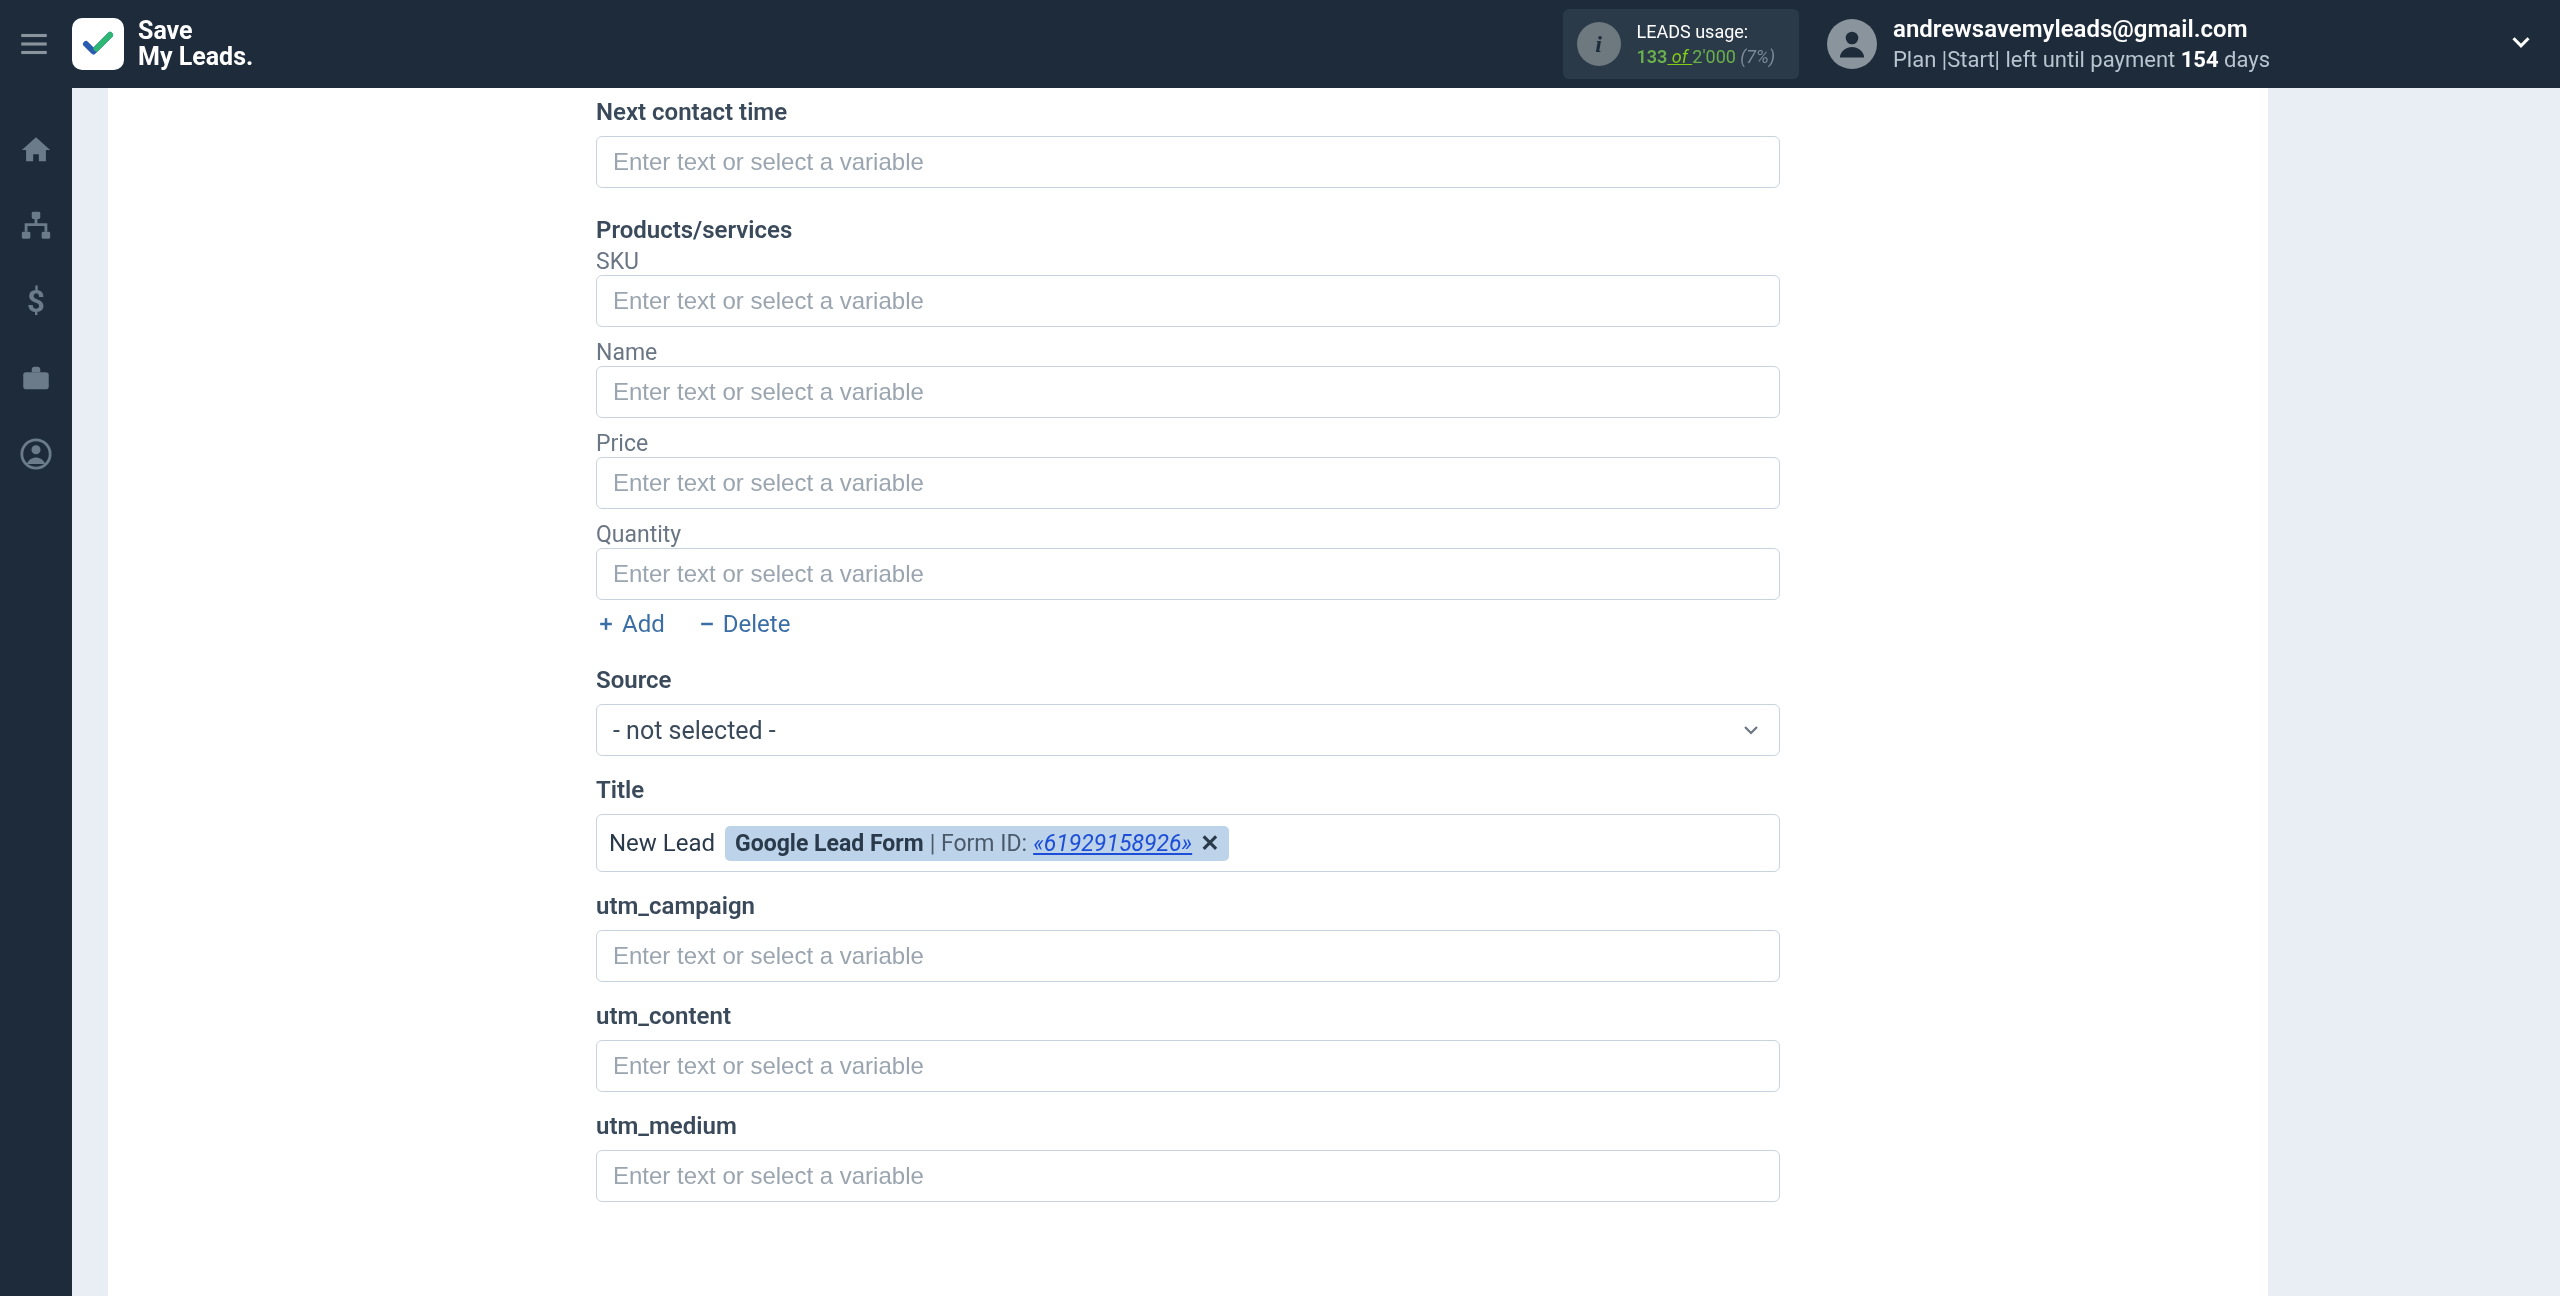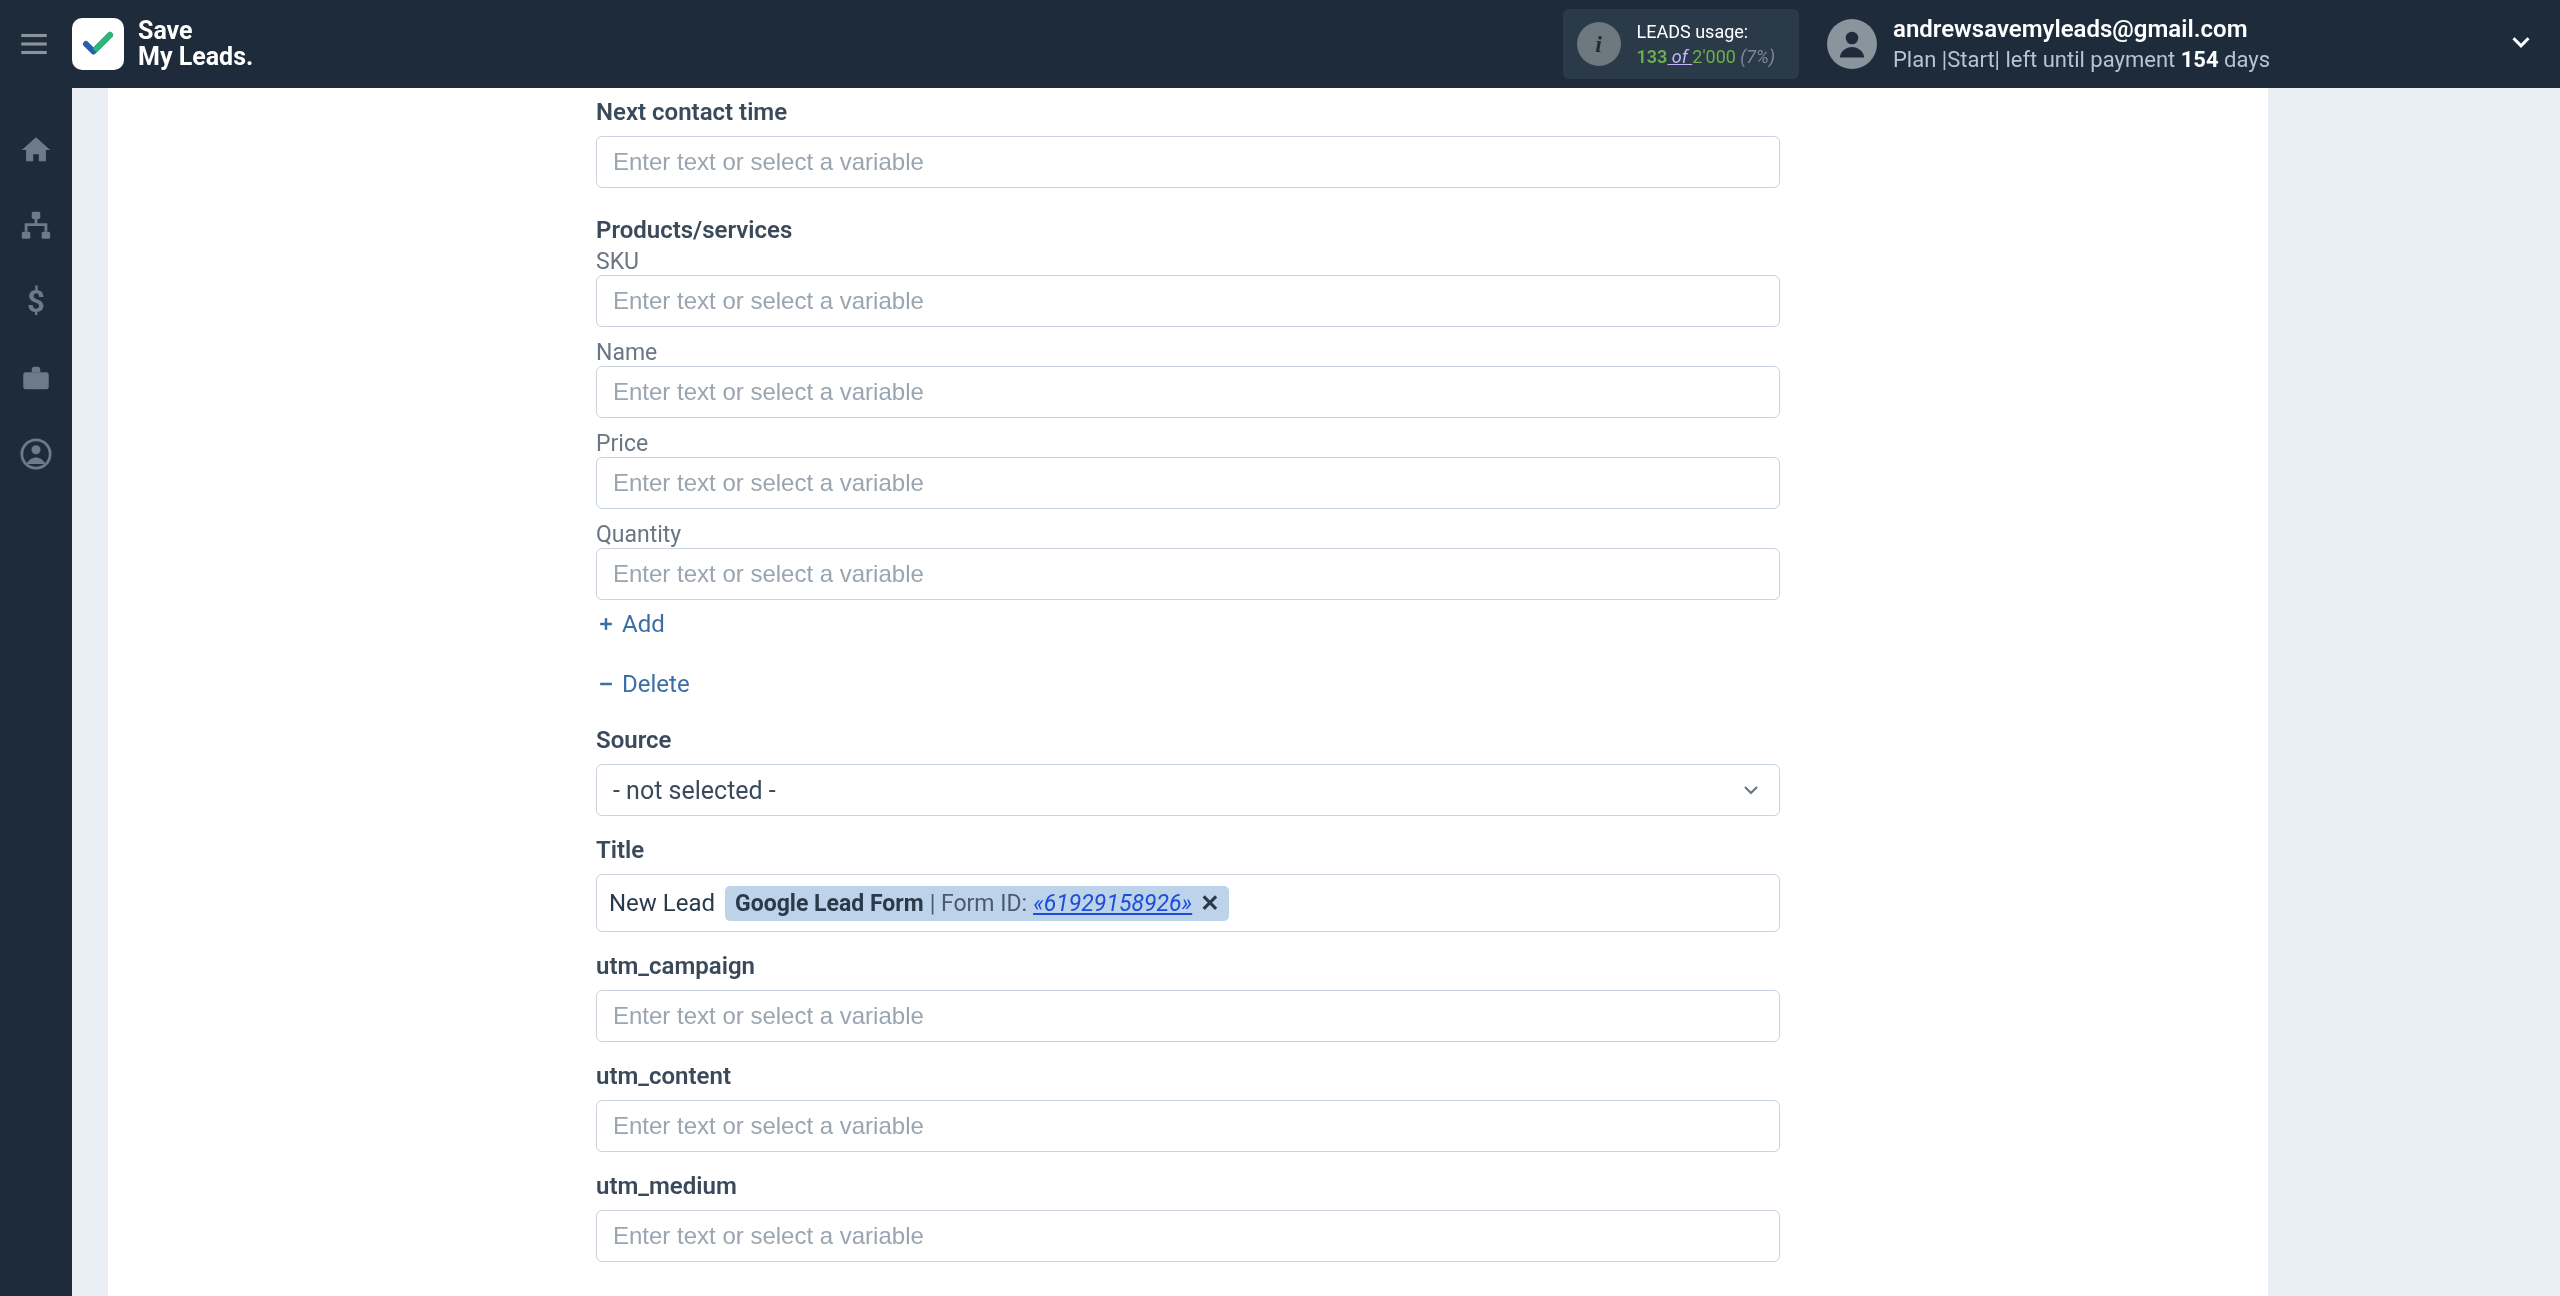--- a/index.html
+++ b/index.html
@@ -69,21 +69,21 @@
       background: #6d787f;
       display: flex; align-items: center; justify-content: center;
       color: #1d2b3a;
       font-weight: 700;
       font-size: 24px;
       font-style: italic;
       font-family: Georgia, serif;
     }
     .usage-text { font-size: 18px; line-height: 1.4; }
     .usage-line2 .used { color: #6ab04c; font-weight: 600; }
-    .usage-line2 .of { color: #c4b5fd; font-style: italic; text-decoration: underline; }
+    .usage-line2 .of { color: #84cc16; font-style: italic; text-decoration: underline; }
     .usage-line2 .total { color: #6ab04c; }
     .usage-line2 .pct { color: #7d8b98; font-style: italic; }
     .account {
       display: flex;
       align-items: center;
       gap: 16px;
     }
     .account-avatar {
       width: 50px; height: 50px; border-radius: 50%;
       background: #8a949c;
@@ -171,21 +171,20 @@
     .select-input .select-value { color: #3a4a5a; font-size: 25px; }
     .select-input svg { width: 24px; height: 24px; color: #6a7684; }
 
     .row-actions {
       display: flex;
       justify-content: flex-start;
       gap: 32px;
       margin-top: 10px;
       font-size: 24px;
       color: #3a6ea5;
-      flex-direction: column;
     }
     .row-actions .action {
       display: inline-flex; align-items: center; gap: 6px; cursor: pointer;
     }
     .row-actions .action svg { width: 20px; height: 20px; }
 
     .chip-input {
       width: 100%;
       min-height: 58px;
       border: 1px solid #c9d3dd;

